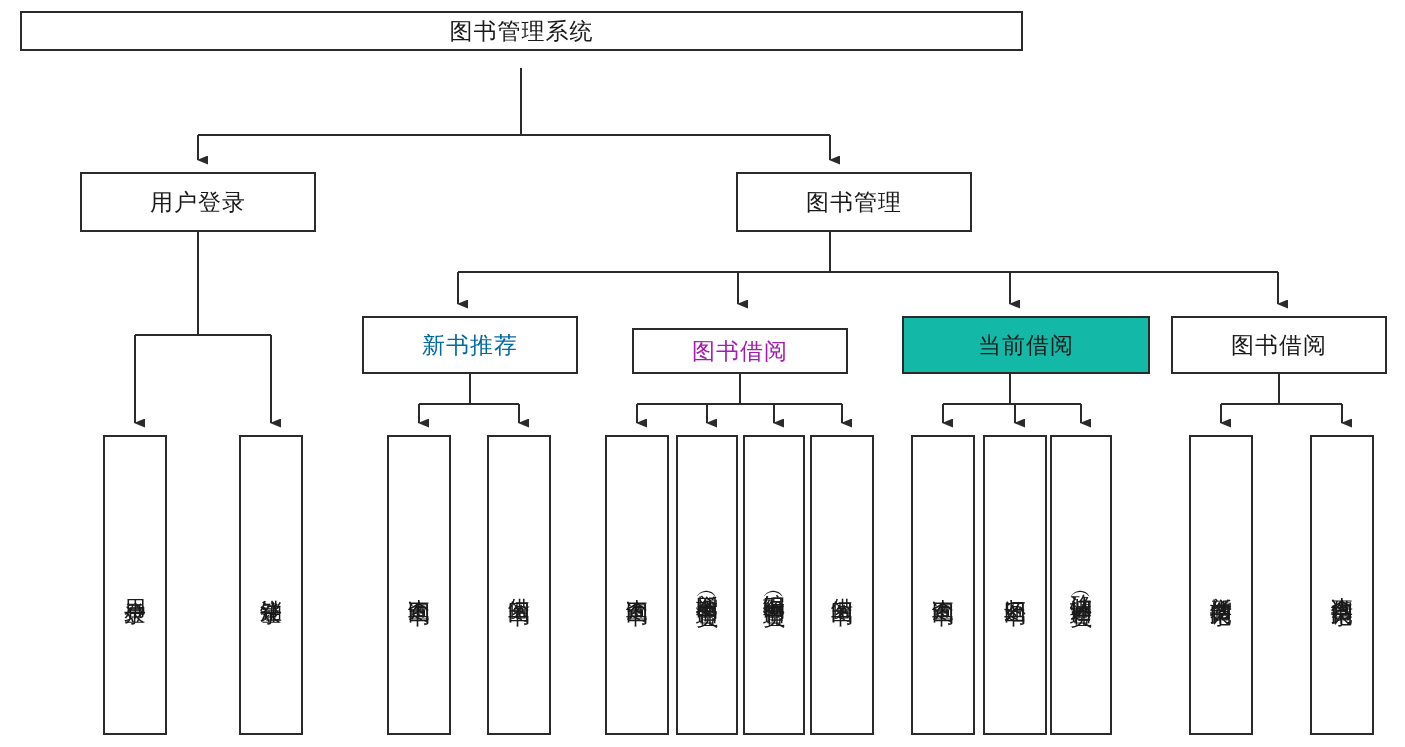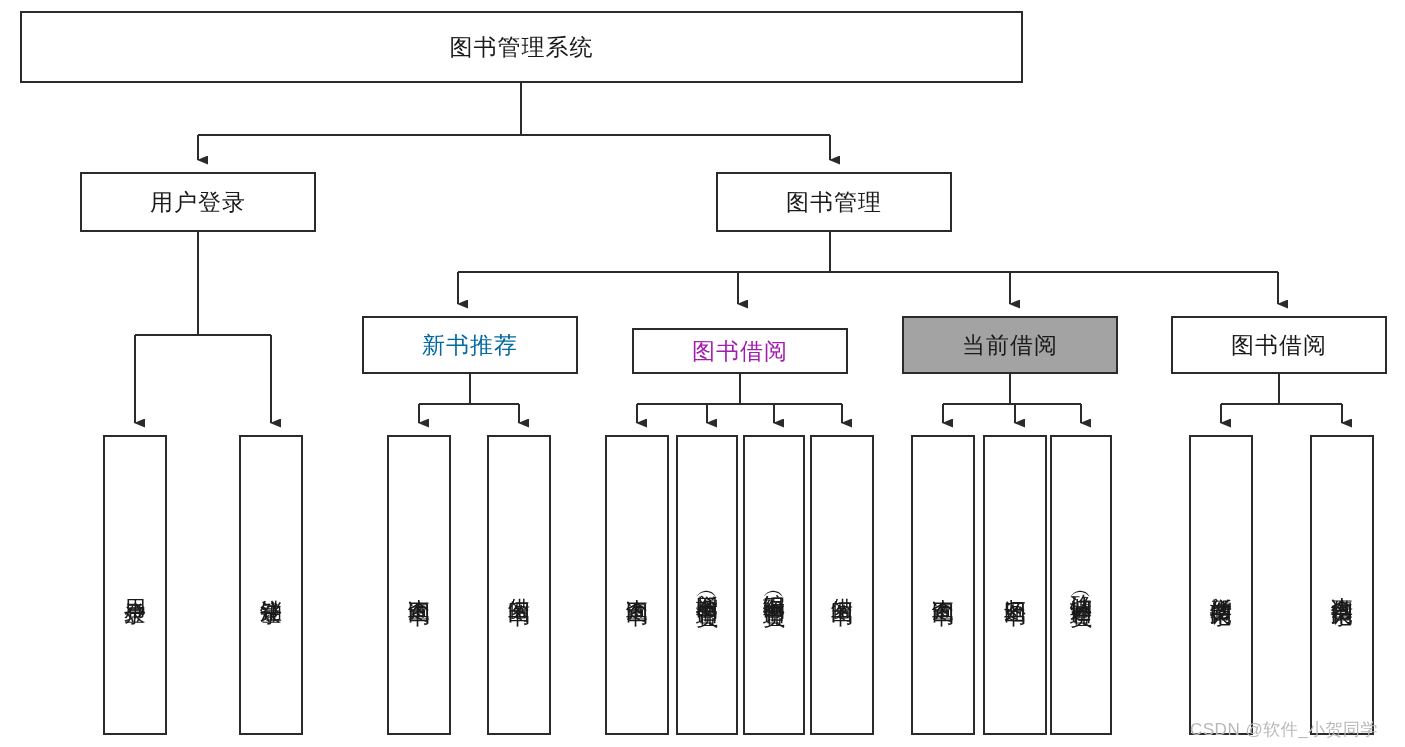--- a/index.html
+++ b/index.html
@@ -106,42 +106,41 @@
       <path d="M1015,404 L1015,423" marker-end="url(#arrowhead)"></path>
       <path d="M1081,404 L1081,423" marker-end="url(#arrowhead)"></path>
 
       <path d="M1279,374 L1279,404"></path>
       <path d="M1221,404 L1342,404"></path>
       <path d="M1221,404 L1221,423" marker-end="url(#arrowhead)"></path>
       <path d="M1342,404 L1342,423" marker-end="url(#arrowhead)"></path>
     </g>
   </svg>
 
-  <div class="node horiz" style="left: 20px; top: 11px; width: 1003px; height: 72px; border-color: rgb(43, 43, 43); background: rgb(255, 255, 255); color: rgb(26, 26, 26);">图书管理系统</div>
+  <div class="node horiz" style="left: 20px; top: 11px; width: 1003px; height: 40px; border-color: rgb(43, 43, 43); background: rgb(255, 255, 255); color: rgb(26, 26, 26);">图书管理系统</div>
 
   <div class="node horiz" style="left: 80px; top: 172px; width: 236px; height: 60px; border-color: rgb(43, 43, 43); background: rgb(255, 255, 255); color: rgb(26, 26, 26);">用户登录</div>
-  <div class="node horiz" style="left: 716px; top: 172px; width: 236px; height: 60px; border-color: rgb(43, 43, 43); background: rgb(255, 255, 255); color: rgb(26, 26, 26);">图书管理</div>
+  <div class="node horiz" style="left: 736px; top: 172px; width: 236px; height: 60px; border-color: rgb(43, 43, 43); background: rgb(255, 255, 255); color: rgb(26, 26, 26);">图书管理</div>
 
   <div class="node vert" style="left: 103px; top: 435px; width: 64px; height: 300px; border-color: rgb(43, 43, 43); background: rgb(255, 255, 255); color: rgb(26, 26, 26);">用户登录</div>
   <div class="node vert" style="left: 239px; top: 435px; width: 64px; height: 300px; border-color: rgb(43, 43, 43); background: rgb(255, 255, 255); color: rgb(26, 26, 26);">注销登录</div>
 
   <div class="node horiz" style="left: 362px; top: 316px; width: 216px; height: 58px; border-color: rgb(43, 43, 43); background: rgb(255, 255, 255); color: #0369a1;">新书推荐</div>
   <div class="node horiz" style="left: 632px; top: 328px; width: 216px; height: 46px; border-color: rgb(43, 43, 43); background: rgb(255, 255, 255); color: #a21caf;">图书借阅</div>
-  <div class="node horiz" style="left: 902px; top: 316px; width: 216px; height: 58px; border-color: rgb(43, 43, 43); background: #a3a3a3; color: rgb(26, 26, 26);">当前借阅</div>
+  <div class="node horiz" style="left: 902px; top: 316px; width: 248px; height: 58px; border-color: rgb(43, 43, 43); background: #14b8a6; color: rgb(26, 26, 26);">当前借阅</div>
   <div class="node horiz" style="left: 1171px; top: 316px; width: 216px; height: 58px; border-color: rgb(43, 43, 43); background: rgb(255, 255, 255); color: rgb(26, 26, 26);">图书借阅</div>
 
   <div class="node vert" style="left: 387px; top: 435px; width: 64px; height: 300px; border-color: rgb(43, 43, 43); background: rgb(255, 255, 255); color: rgb(26, 26, 26);">查询图书</div>
   <div class="node vert" style="left: 487px; top: 435px; width: 64px; height: 300px; border-color: rgb(43, 43, 43); background: rgb(255, 255, 255); color: rgb(26, 26, 26);">借阅图书</div>
 
   <div class="node vert" style="left: 605px; top: 435px; width: 64px; height: 300px; border-color: rgb(43, 43, 43); background: rgb(255, 255, 255); color: rgb(26, 26, 26);">查询图书</div>
   <div class="node vert" style="left: 676px; top: 435px; width: 62px; height: 300px; border-color: rgb(43, 43, 43); background: rgb(255, 255, 255); color: rgb(26, 26, 26);">新增图书（管理员）</div>
   <div class="node vert" style="left: 743px; top: 435px; width: 62px; height: 300px; border-color: rgb(43, 43, 43); background: rgb(255, 255, 255); color: rgb(26, 26, 26);">编辑图书（管理员）</div>
   <div class="node vert" style="left: 810px; top: 435px; width: 64px; height: 300px; border-color: rgb(43, 43, 43); background: rgb(255, 255, 255); color: rgb(26, 26, 26);">借阅图书</div>
 
   <div class="node vert" style="left: 911px; top: 435px; width: 64px; height: 300px; border-color: rgb(43, 43, 43); background: rgb(255, 255, 255); color: rgb(26, 26, 26);">查询图书</div>
   <div class="node vert" style="left: 983px; top: 435px; width: 64px; height: 300px; border-color: rgb(43, 43, 43); background: rgb(255, 255, 255); color: rgb(26, 26, 26);">归还图书</div>
   <div class="node vert" style="left: 1050px; top: 435px; width: 62px; height: 300px; border-color: rgb(43, 43, 43); background: rgb(255, 255, 255); color: rgb(26, 26, 26);">确认归还（管理员）</div>
 
   <div class="node vert" style="left: 1189px; top: 435px; width: 64px; height: 300px; border-color: rgb(43, 43, 43); background: rgb(255, 255, 255); color: rgb(26, 26, 26);">新增借阅记录</div>
   <div class="node vert" style="left: 1310px; top: 435px; width: 64px; height: 300px; border-color: rgb(43, 43, 43); background: rgb(255, 255, 255); color: rgb(26, 26, 26);">查询借阅记录</div>
 
-  <div class="watermark" style="left: 1190px; top: 718px; color: rgb(185, 185, 185);">CSDN @软件_小贺同学</div>
 </div>
 
 </body></html>

